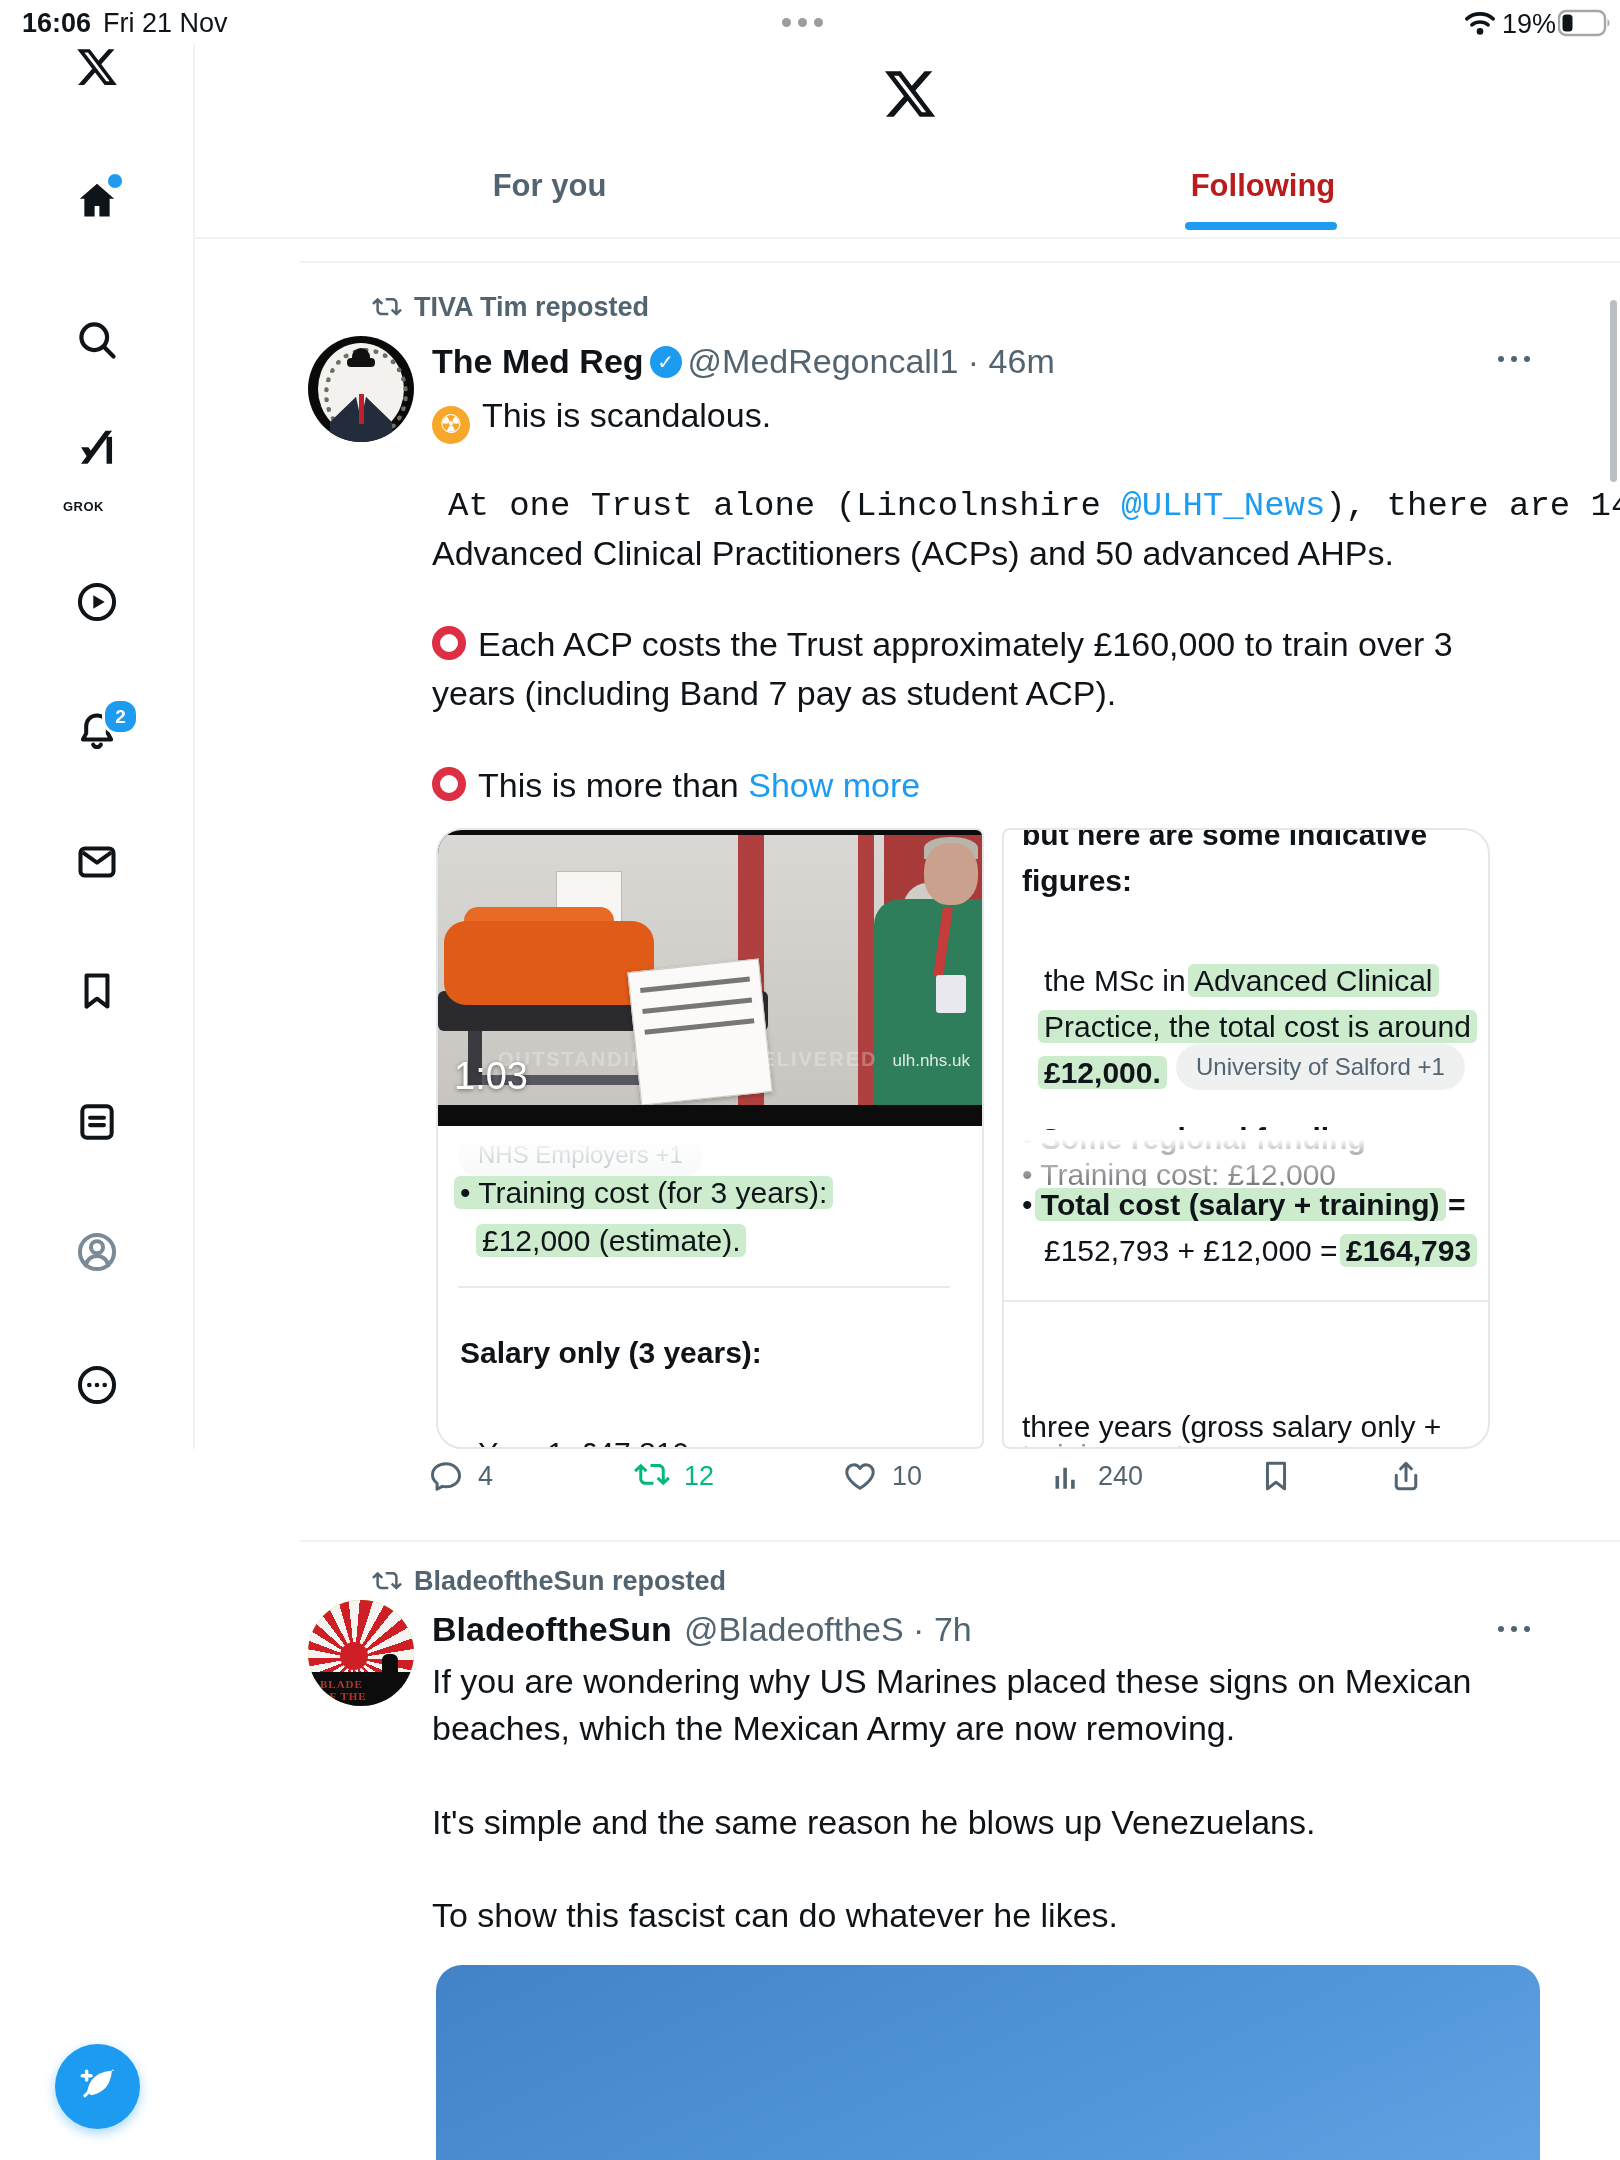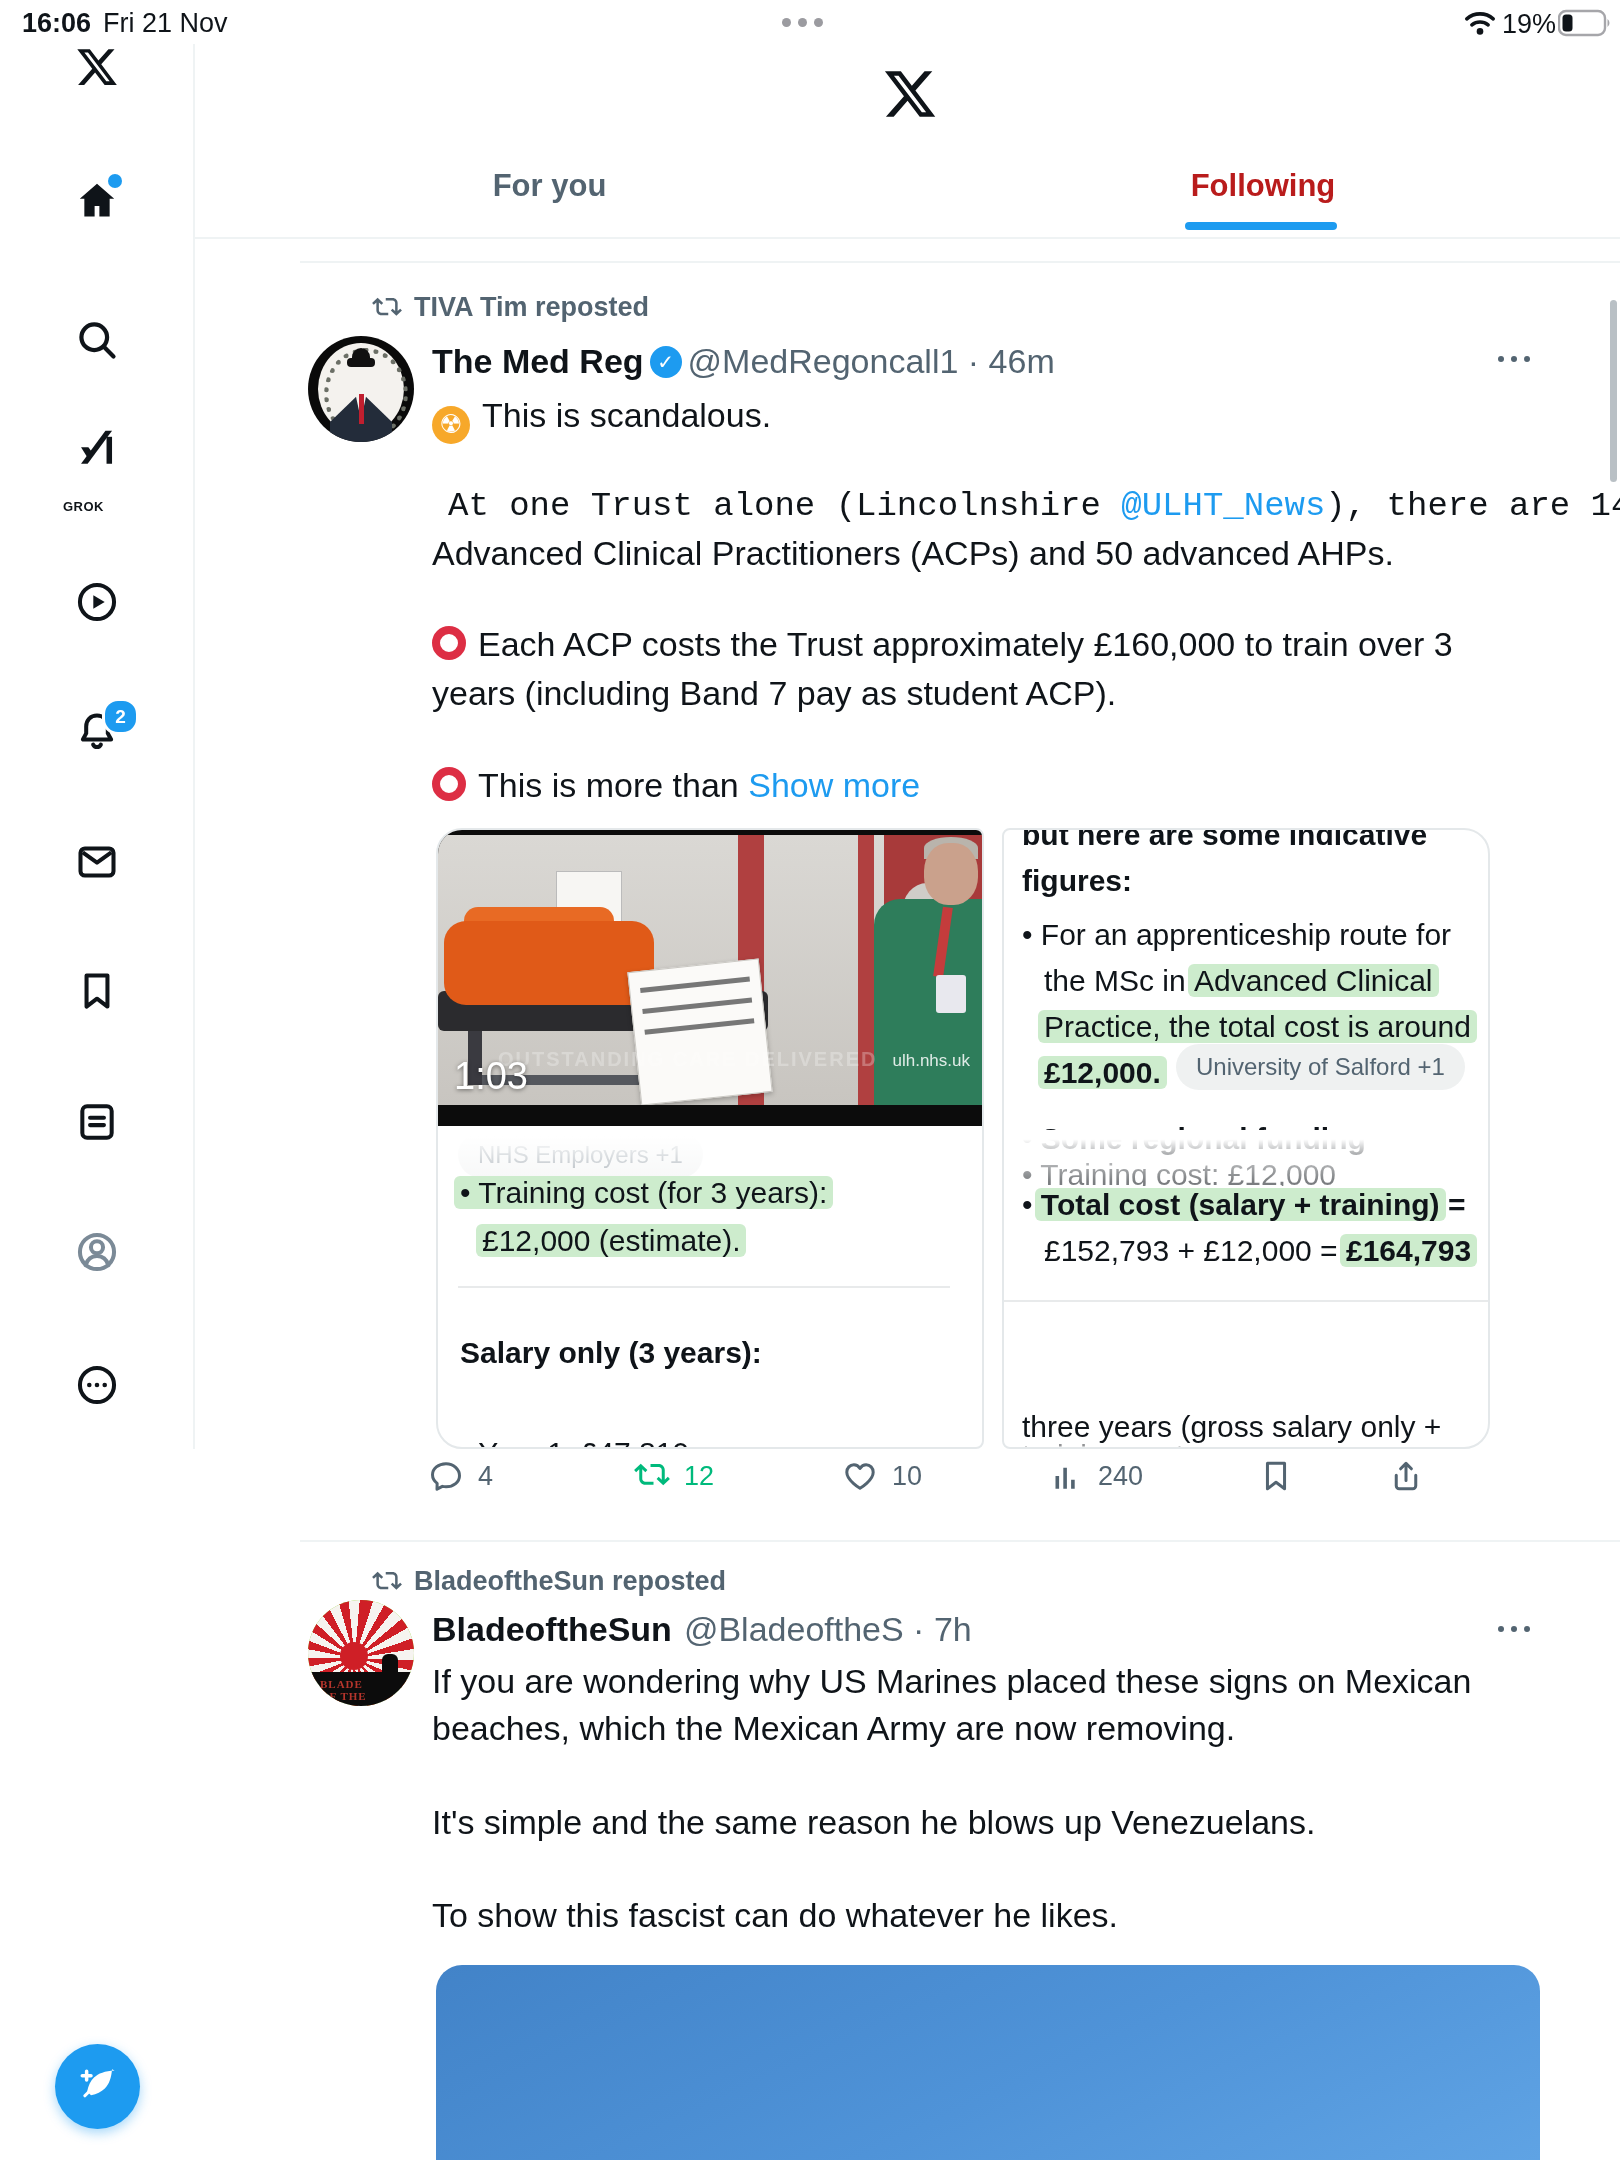--- a/index.html
+++ b/index.html
@@ -314,21 +314,20 @@
   <div class="abs cardtxt" style="left:22px;top:340px;"><span class="hl">• Training cost (for 3 years):</span></div>
   <div class="abs cardtxt" style="left:44px;top:388px;"><span class="hl">£12,000 (estimate).</span></div>
   <div class="carddiv" style="left:20px;top:456px;width:492px;"></div>
   <div class="abs cardtxt" style="left:22px;top:500px;font-weight:700;">Salary only (3 years):</div>
   <div class="abs cardtxt" style="left:22px;top:560px;margin-top:40px;">• Year 1: £47,810</div>
 </div>
 
 <div class="abs mcard mcard-right">
   <div class="abs cardtxt" style="left:18px;top:-18px;font-weight:700;">but here are some indicative</div>
   <div class="abs cardtxt" style="left:18px;top:28px;font-weight:700;">figures:</div>
-  <div class="abs cardtxt" style="left:18px;top:82px;">• For an apprenticeship route for</div>
   <div class="abs cardtxt" style="left:40px;top:128px;"><span>the MSc in </span><span class="hl">Advanced Clinical</span></div>
   <div class="abs cardtxt" style="left:40px;top:174px;"><span class="hl">Practice, the total cost is around</span></div>
   <div class="abs cardtxt" style="left:40px;top:220px;"><span class="hl" style="font-weight:700;">£12,000.</span></div>
   <div class="abs" style="left:172px;top:214px;"><span class="src-pill">University of Salford +1</span></div>
   <div class="abs cardtxt" style="left:18px;top:286px;font-weight:700;">• Some regional funding</div>
   <div class="abs cardtxt" style="left:18px;top:322px;opacity:.55;height:34px;overflow:hidden;">• Training cost: £12,000</div>
   <div class="fadewhite" style="top:300px;height:52px;"></div>
   <div class="abs cardtxt" style="left:18px;top:352px;"><span>• </span><span class="hl" style="font-weight:700;">Total cost (salary + training)</span><span style="font-weight:700;"> =</span></div>
   <div class="abs cardtxt" style="left:40px;top:398px;"><span>£152,793 + £12,000 = </span><span class="hl" style="font-weight:700;">£164,793</span></div>
   <div class="carddiv" style="left:0px;top:470px;width:498px;"></div>

